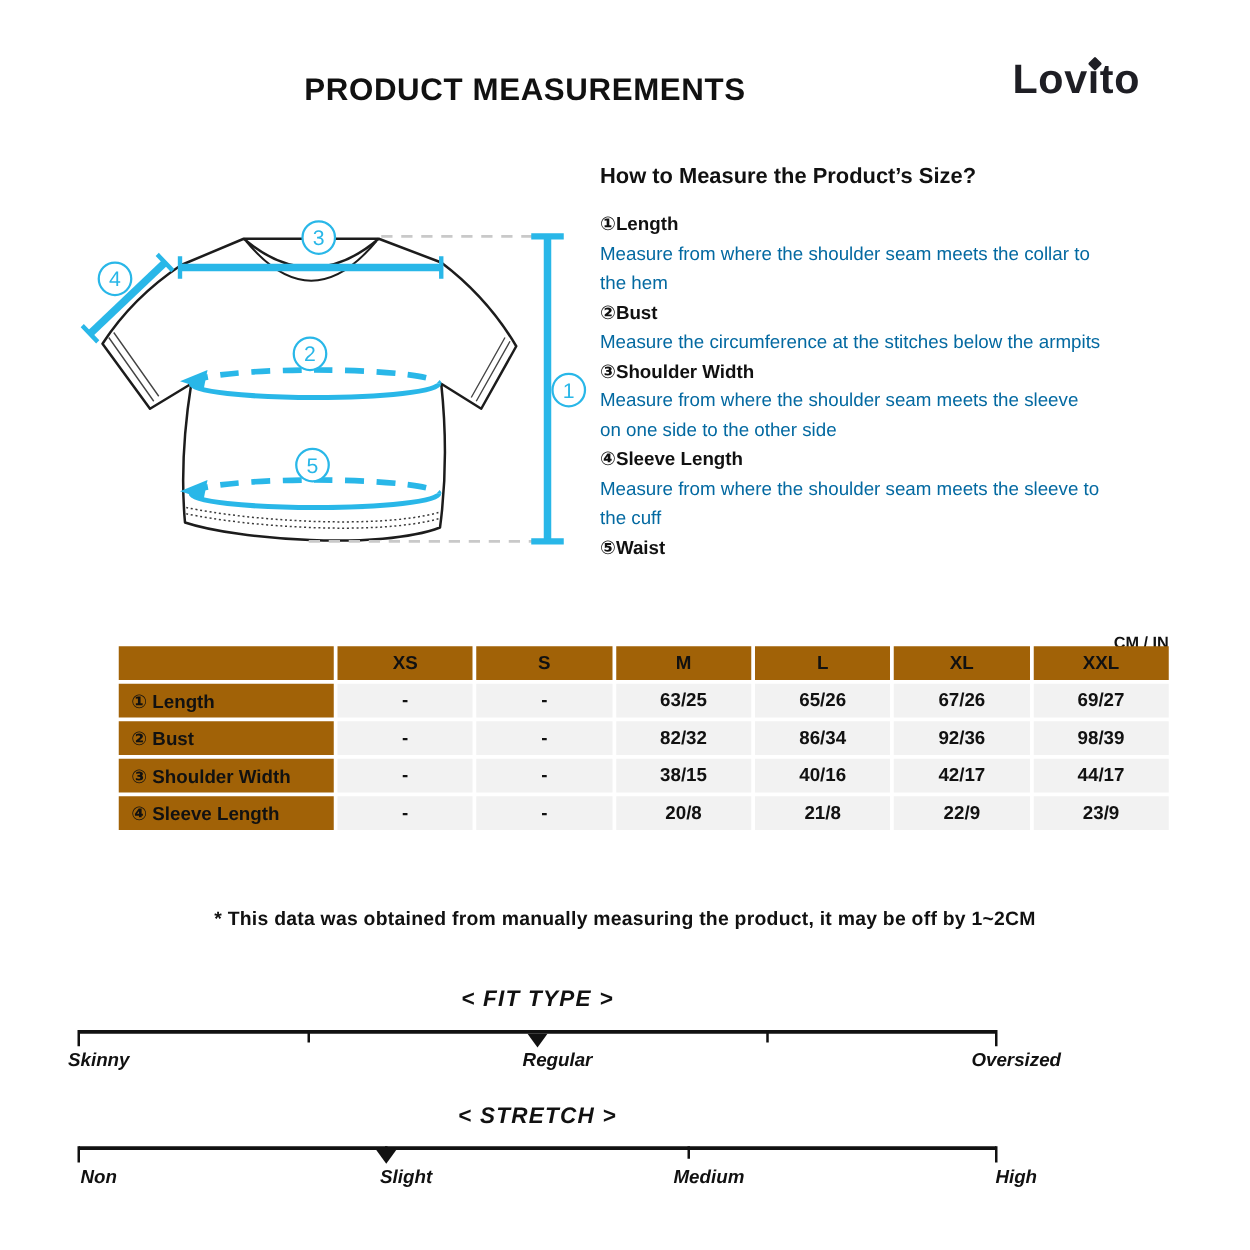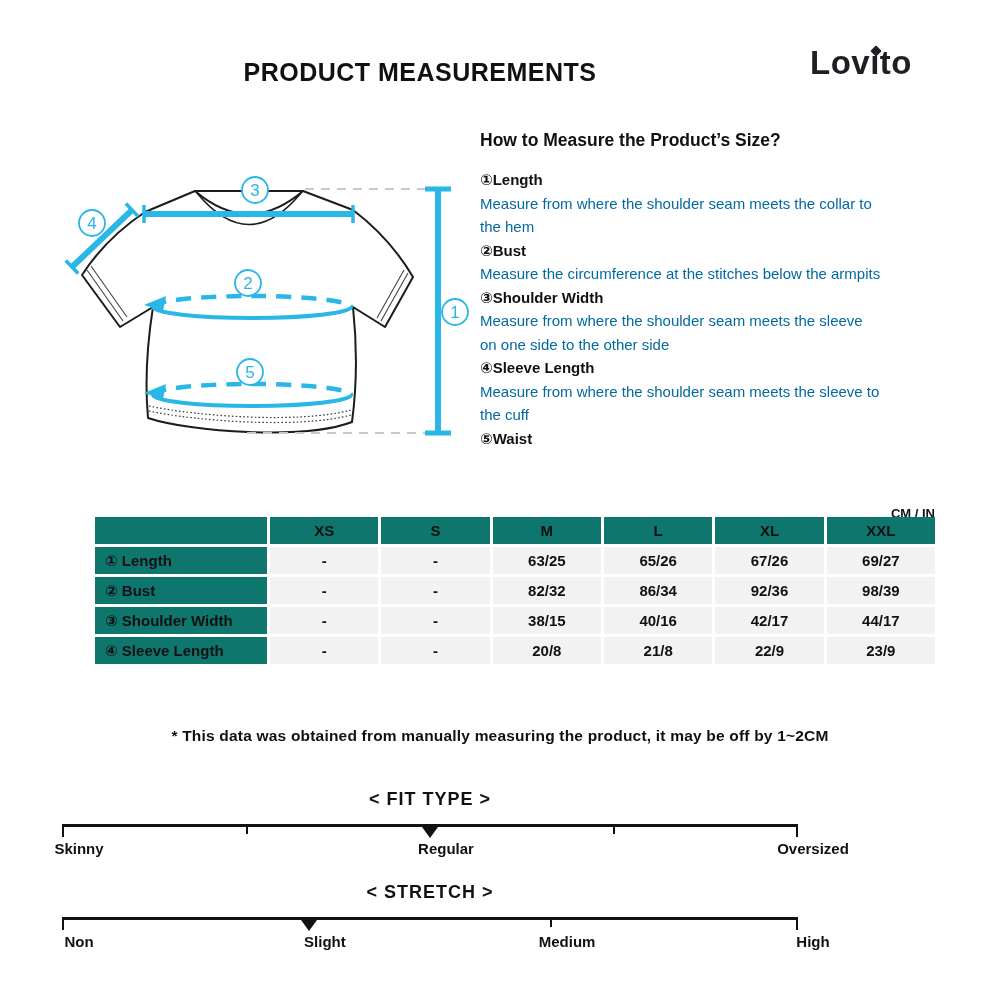--- a/index.html
+++ b/index.html
@@ -28,32 +28,32 @@
   .howto-term{font-size:15px;font-weight:700;line-height:23.5px;color:#111;}
   .howto-desc{font-size:15px;color:#0369a1;line-height:23.5px;}
   
   #unit-label{
     position:absolute;top:486px;left:0;width:935px;text-align:right;
     font-size:13px;font-weight:700;margin-top:20px;
   }
   #table-wrap{position:absolute;left:92px;top:514px;width:846px;}
   table{border-collapse:separate;border-spacing:3px;table-layout:fixed;width:846px;}
   th,td{height:27px;padding:0;font-size:15px;font-weight:700;overflow:hidden;}
-  th.corner,th.size-col,th.row-label{background:#0f766e;}
+  th.corner,th.size-col,th.row-label{background:#a16207;}
   th.size-col{text-align:center;}
   th.row-label{text-align:left;padding-left:10px;font-weight:700;}
   td{background:#f2f2f2;text-align:center;}
   col.label-c{width:172px;}
   
   #note{
     position:absolute;top:727px;left:0;width:1000px;text-align:center;
     font-size:15.5px;font-weight:700;letter-spacing:.2px;
   }
   
-  #scales{position:absolute;top:787px;left:0;width:860px;}
+  #scales{position:absolute;top:787px;left:0;width:860px;font-style:italic;}
   .scale + .scale{margin-top:3px;}
   .scale-title{font-size:18px;font-weight:800;text-align:center;height:24px;line-height:24px;letter-spacing:1px;}
   .scale-track{position:relative;width:734px;height:53px;margin:13px auto 0 auto;}
   .scale-line{position:absolute;left:0;right:0;top:0;height:3px;background:#111;}
   .scale-tick{position:absolute;top:0;width:2px;background:#111;transform:translateX(-50%);}
   .scale-tick.end{height:13px;}
   .scale-tick.inner{height:10px;}
   .scale-marker{
     position:absolute;top:3px;width:0;height:0;transform:translateX(-50%);
     border-left:8px solid transparent;border-right:8px solid transparent;border-top:11px solid #111;

